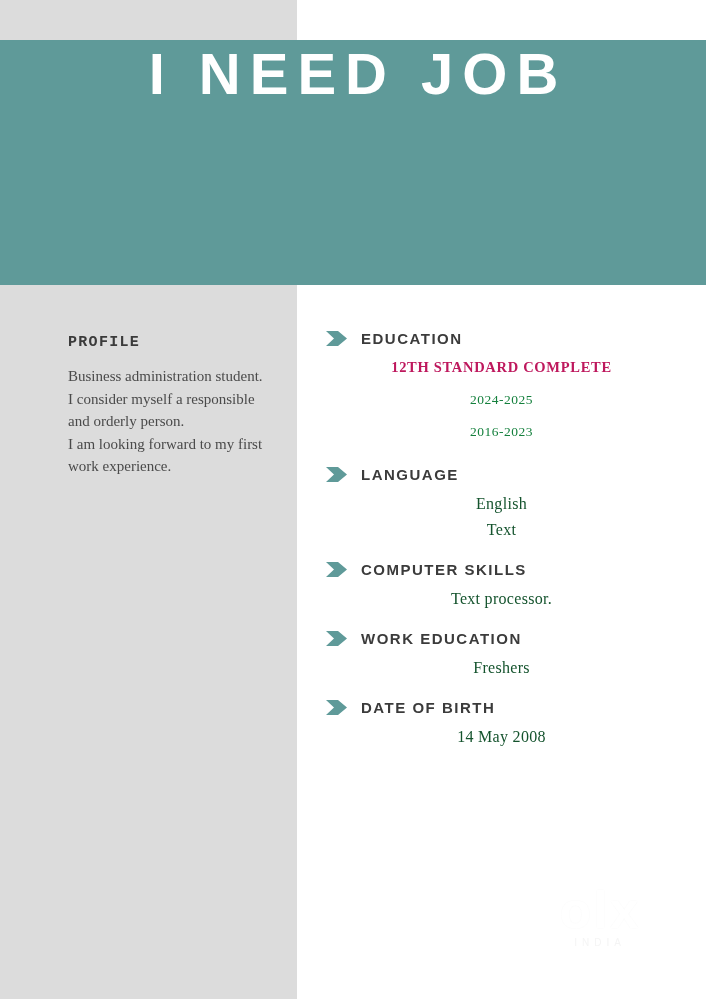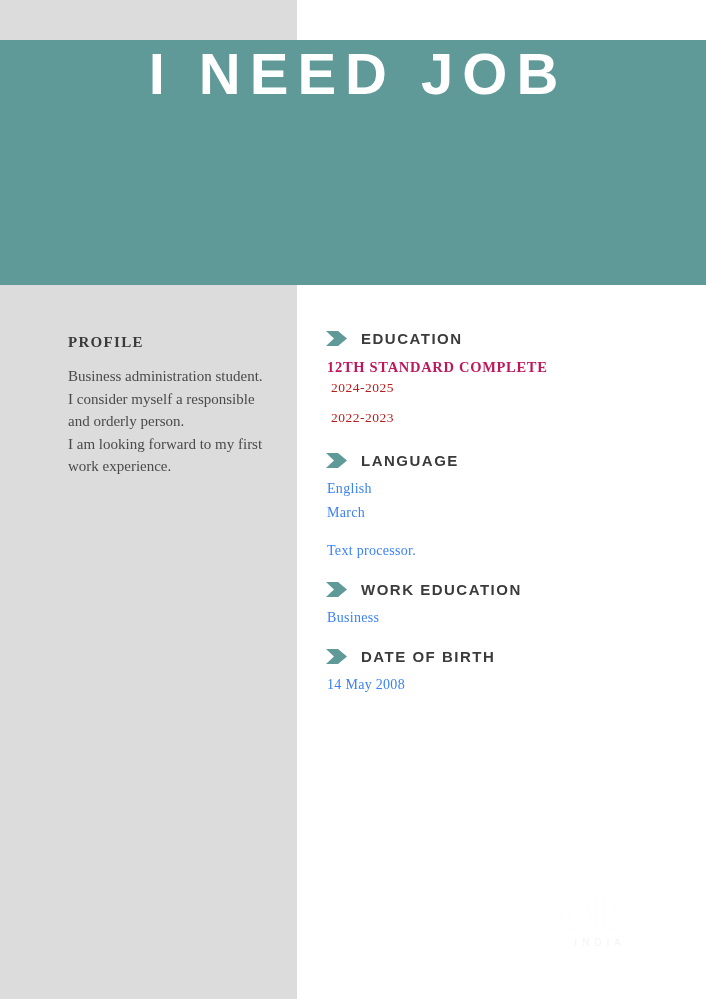--- a/index.html
+++ b/index.html
@@ -57,39 +57,40 @@
     left: 68px;
     top: 334px;
     width: 200px;
   }
   .profile-heading {
     font-size: 15px;
     font-weight: bold;
     letter-spacing: 1.3px;
     color: #3b3b3b;
     margin: 0 0 14px 0;
-    font-family: Liberation Serif, serif;
+    font-family: Liberation Mono, monospace;
   }
   .profile-text {
     font-family: "Liberation Serif", serif;
     font-size: 15px;
     line-height: 22.5px;
     color: #4a4a4a;
     margin: 0;
     white-space: pre-line;
   }
   
   .right-col {
     position: absolute;
     left: 326px;
     top: 330px;
     width: 350px;
   }
   .section {
     margin-bottom: 18px;
+    text-align: center;
   }
   .section-head {
     display: flex;
     align-items: center;
     gap: 14px;
     margin-bottom: 12px;
   }
   .arrow-icon {
     display: inline-block;
     width: 21px;
@@ -111,27 +112,27 @@
     font-size: 14.5px;
     font-weight: bold;
     letter-spacing: 0.7px;
     color: #be185d;
     margin: 0 0 3px 0;
   }
   .entry-sub {
     font-family: "Liberation Serif", serif;
     font-size: 13.5px;
     letter-spacing: 0.5px;
-    color: #b91c1c;
-    margin: 4px;
+    color: #15803d;
+    margin: 16px;
   }
   .plain-line {
     font-family: "Liberation Serif", serif;
-    font-size: 14px;
-    color: #3b82f6;
+    font-size: 16px;
+    color: #14532d;
     margin: 0 0 8px 0;
     letter-spacing: 0.3px;
   }
   .sec-education { margin-bottom: 26px; }
   .sec-language  { margin-bottom: 22px; }
   .sec-computer  { margin-bottom: 22px; }
   .sec-work      { margin-bottom: 22px; }
   .sec-dob       { margin-bottom: 16px; }
   .section-body { padding-left: 1px; }
 
@@ -190,57 +191,65 @@
           </svg>
         </span>
         <span class="section-title">EDUCATION</span>
       </div>
       <div class="section-body">
         <div class="entry">
           <div class="entry-title">12TH STANDARD COMPLETE</div>
           <div class="entry-sub">2024-2025</div>
         </div>
         <div class="entry">
-          <div class="entry-sub">2022-2023</div>
+          <div class="entry-sub">2016-2023</div>
         </div>
       </div>
     </div>
 
     <div class="section sec-language">
       <div class="section-head">
         <span class="arrow-icon">
           <svg width="21" height="15" viewBox="0 0 21 15">
             <path d="M0 0 H12 L21 7.5 L12 15 H0 L8 7.5 Z" fill="#5f9a99"></path>
           </svg>
         </span>
         <span class="section-title">LANGUAGE</span>
       </div>
       <div class="section-body">
         <div class="plain-line">English</div>
-        <div class="plain-line">March</div>
+        <div class="plain-line">Text</div>
       </div>
     </div>
 
     <div class="section sec-computer">
+      <div class="section-head">
+        <span class="arrow-icon">
+          <svg width="21" height="15" viewBox="0 0 21 15">
+            <path d="M0 0 H12 L21 7.5 L12 15 H0 L8 7.5 Z" fill="#5f9a99"></path>
+          </svg>
+        </span>
+        <span class="section-title">COMPUTER SKILLS</span>
+      </div>
       <div class="section-body">
         <div class="plain-line">Text processor.</div>
       </div>
     </div>
 
     <div class="section sec-work">
       <div class="section-head">
         <span class="arrow-icon">
           <svg width="21" height="15" viewBox="0 0 21 15">
             <path d="M0 0 H12 L21 7.5 L12 15 H0 L8 7.5 Z" fill="#5f9a99"></path>
           </svg>
         </span>
         <span class="section-title">WORK EDUCATION</span>
       </div>
       <div class="section-body">
-        <div class="plain-line">Business</div>
+        <div class="plain-line">Freshers</div>
       </div>
     </div>
 
     <div class="section sec-dob">
       <div class="section-head">
         <span class="arrow-icon">
           <svg width="21" height="15" viewBox="0 0 21 15">
             <path d="M0 0 H12 L21 7.5 L12 15 H0 L8 7.5 Z" fill="#5f9a99"></path>
           </svg>
         </span>

